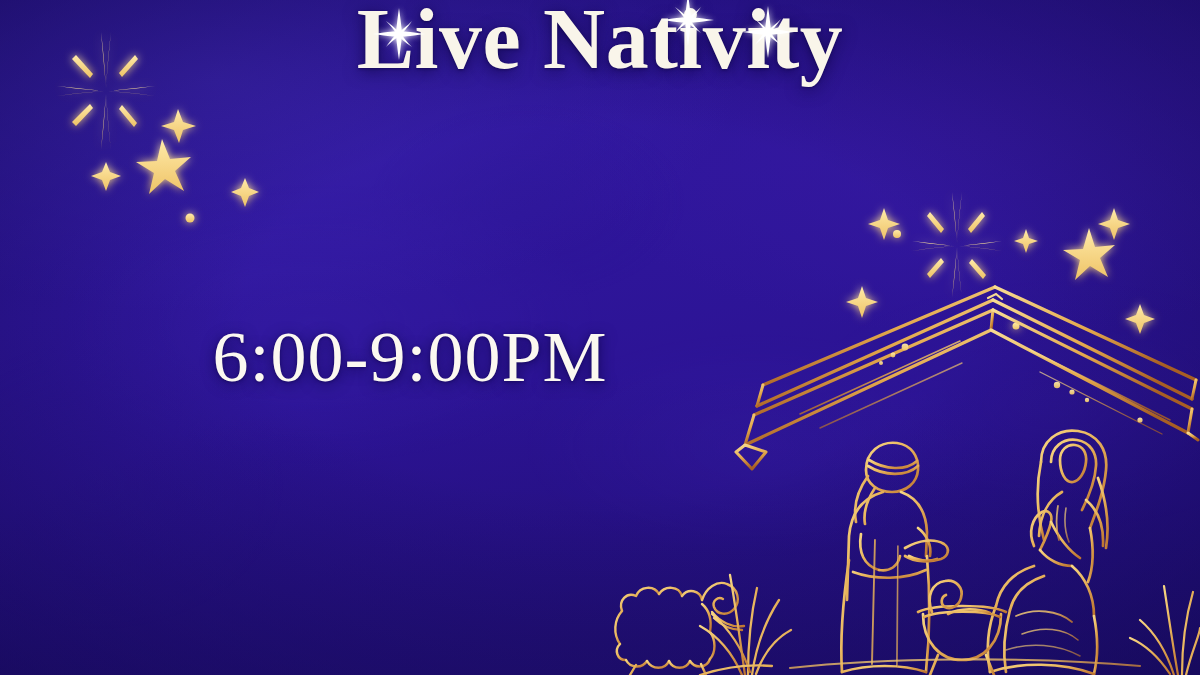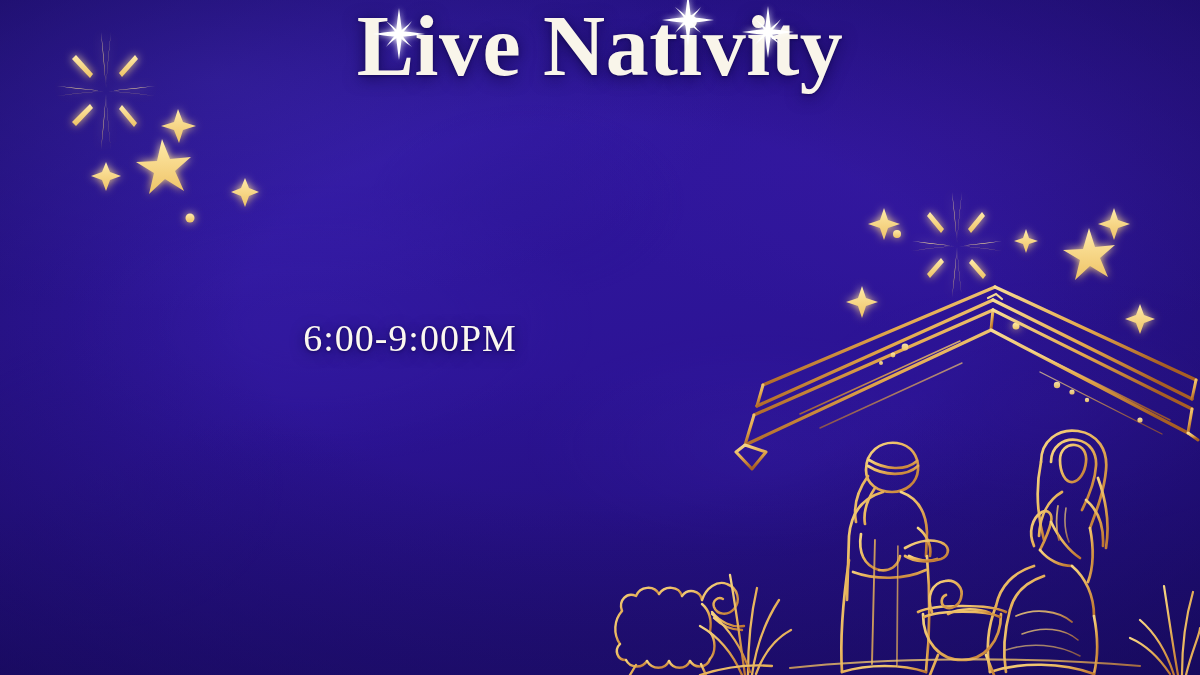--- a/index.html
+++ b/index.html
@@ -32,21 +32,21 @@
       radial-gradient(ellipse 30% 26% at 88% 60%, rgba(58,32,168,.42) 0%, rgba(58,32,168,0) 72%),
       radial-gradient(ellipse 18% 20% at 44% 30%, rgba(40,20,136,.45) 0%, rgba(40,20,136,0) 74%);
   }
   .bg-vignette{
     position:absolute; inset:0;
     background:radial-gradient(ellipse 78% 72% at 50% 46%, rgba(0,0,0,0) 38%, rgba(10,4,56,.52) 100%);
   }
 
   
   .title-wrap{
-    position:absolute; left:0; top:7px; width:1200px;
+    position:absolute; left:0; top:0; width:1200px;
     text-align:center; z-index:40;
   }
   .title-line{
     display:block;
     color:#f9f5ea;
     font-family:"Liberation Serif", serif;
     font-weight:700;
     letter-spacing:.5px;
     line-height:.93;
     text-shadow:0 3px 16px rgba(12,4,62,.72), 0 1px 3px rgba(12,4,62,.55);
@@ -74,21 +74,21 @@
     vertical-align:super;
     letter-spacing:1px;
   }
   .amp{ padding:0 4px; }
   .time-line{
     display:block;
     margin-top:16px;
     color:#fbf8f0;
     font-family:"Liberation Serif", serif;
     font-weight:400;
-    font-size:38px;
+    font-size:72px;
     letter-spacing:1px;
     text-shadow:0 3px 14px rgba(12,4,62,.70), 0 1px 3px rgba(12,4,62,.5);
   }
 
   
   .art{ position:absolute; inset:0; z-index:20; }
   .art.front{ z-index:45; }
   .art svg{ display:block; width:1200px; height:675px; }
 </style>
 </head>

